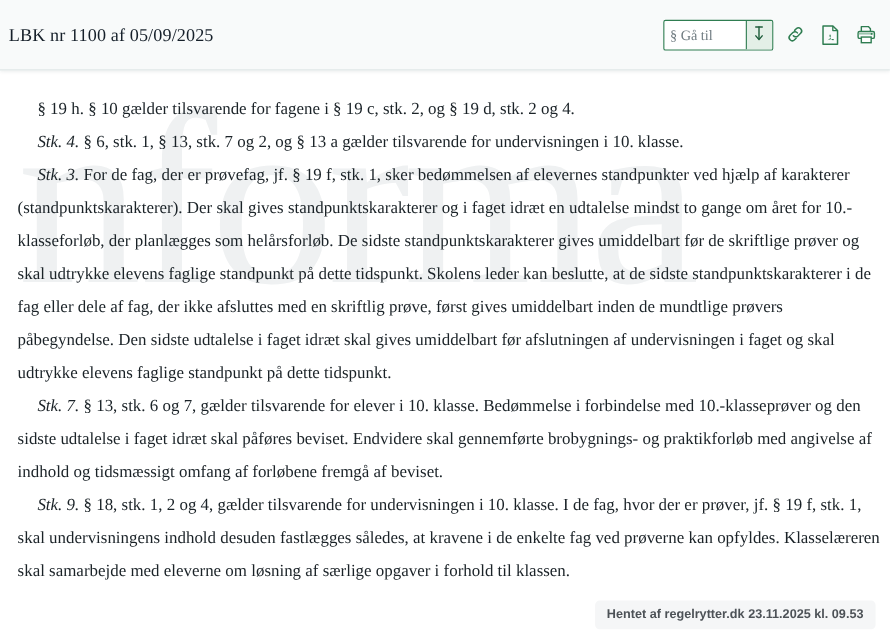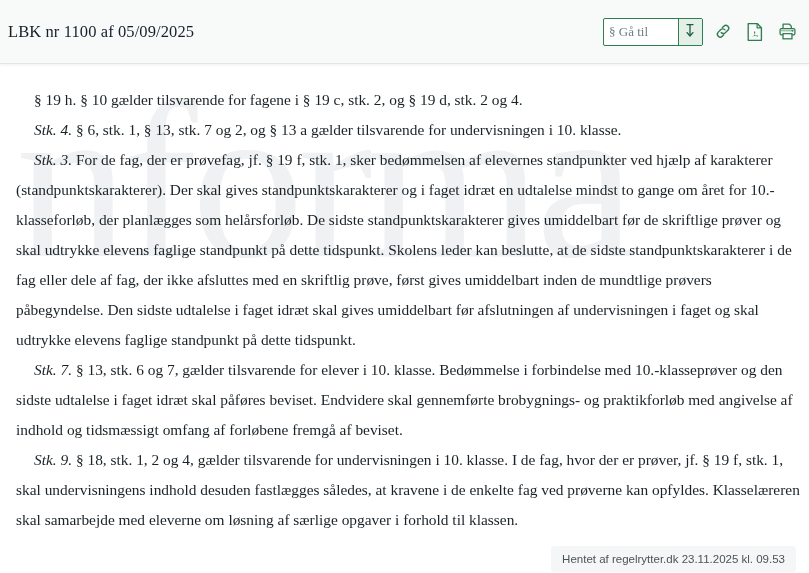--- a/index.html
+++ b/index.html
@@ -143,20 +143,21 @@
     z-index: 2;
   }
   .stamp {
     background: #f5f6f7;
     border-radius: 4px;
     padding: 7px 11px;
     font-family: "Liberation Sans", sans-serif;
     font-size: 11.5px;
     color: #4d5257;
     white-space: nowrap;
+    font-weight: bold;
   }
 </style>
 </head>
 <body>
 
 <div class="header">
   <div class="doc-title">LBK nr 1100 af 05/09/2025</div>
 
   <div class="header-tools">
 

